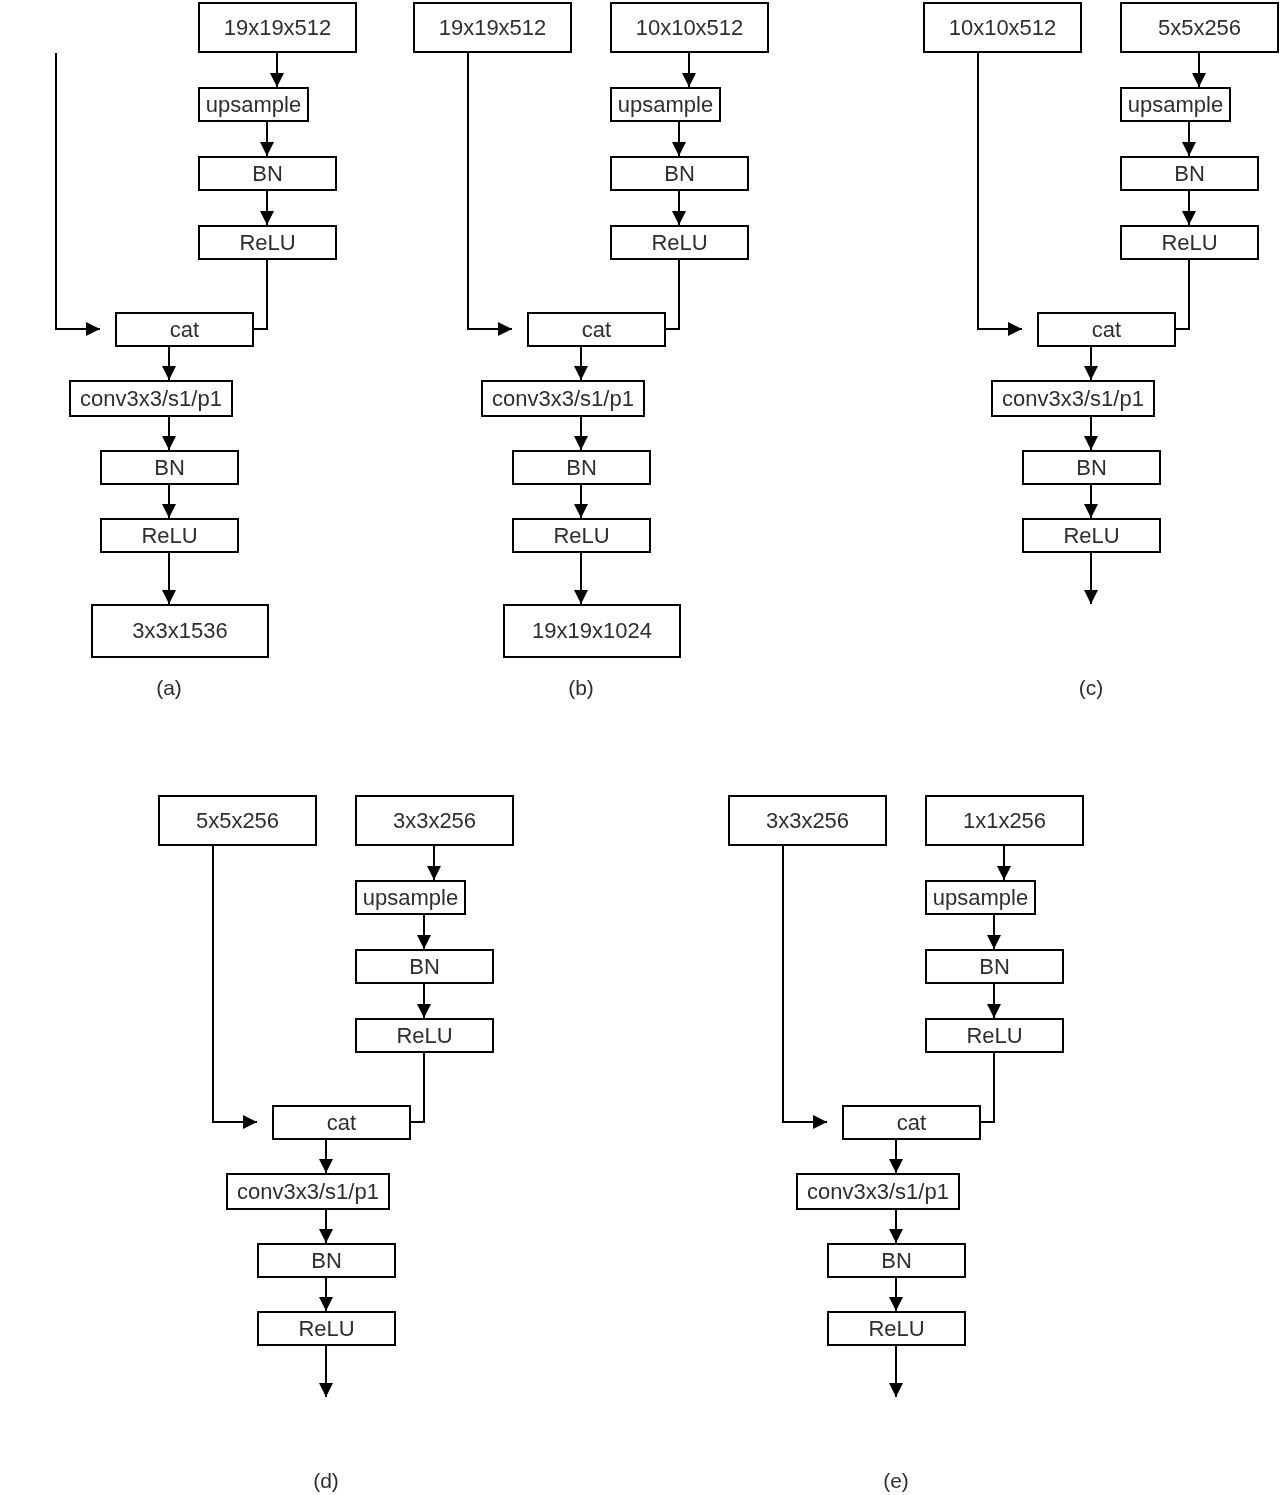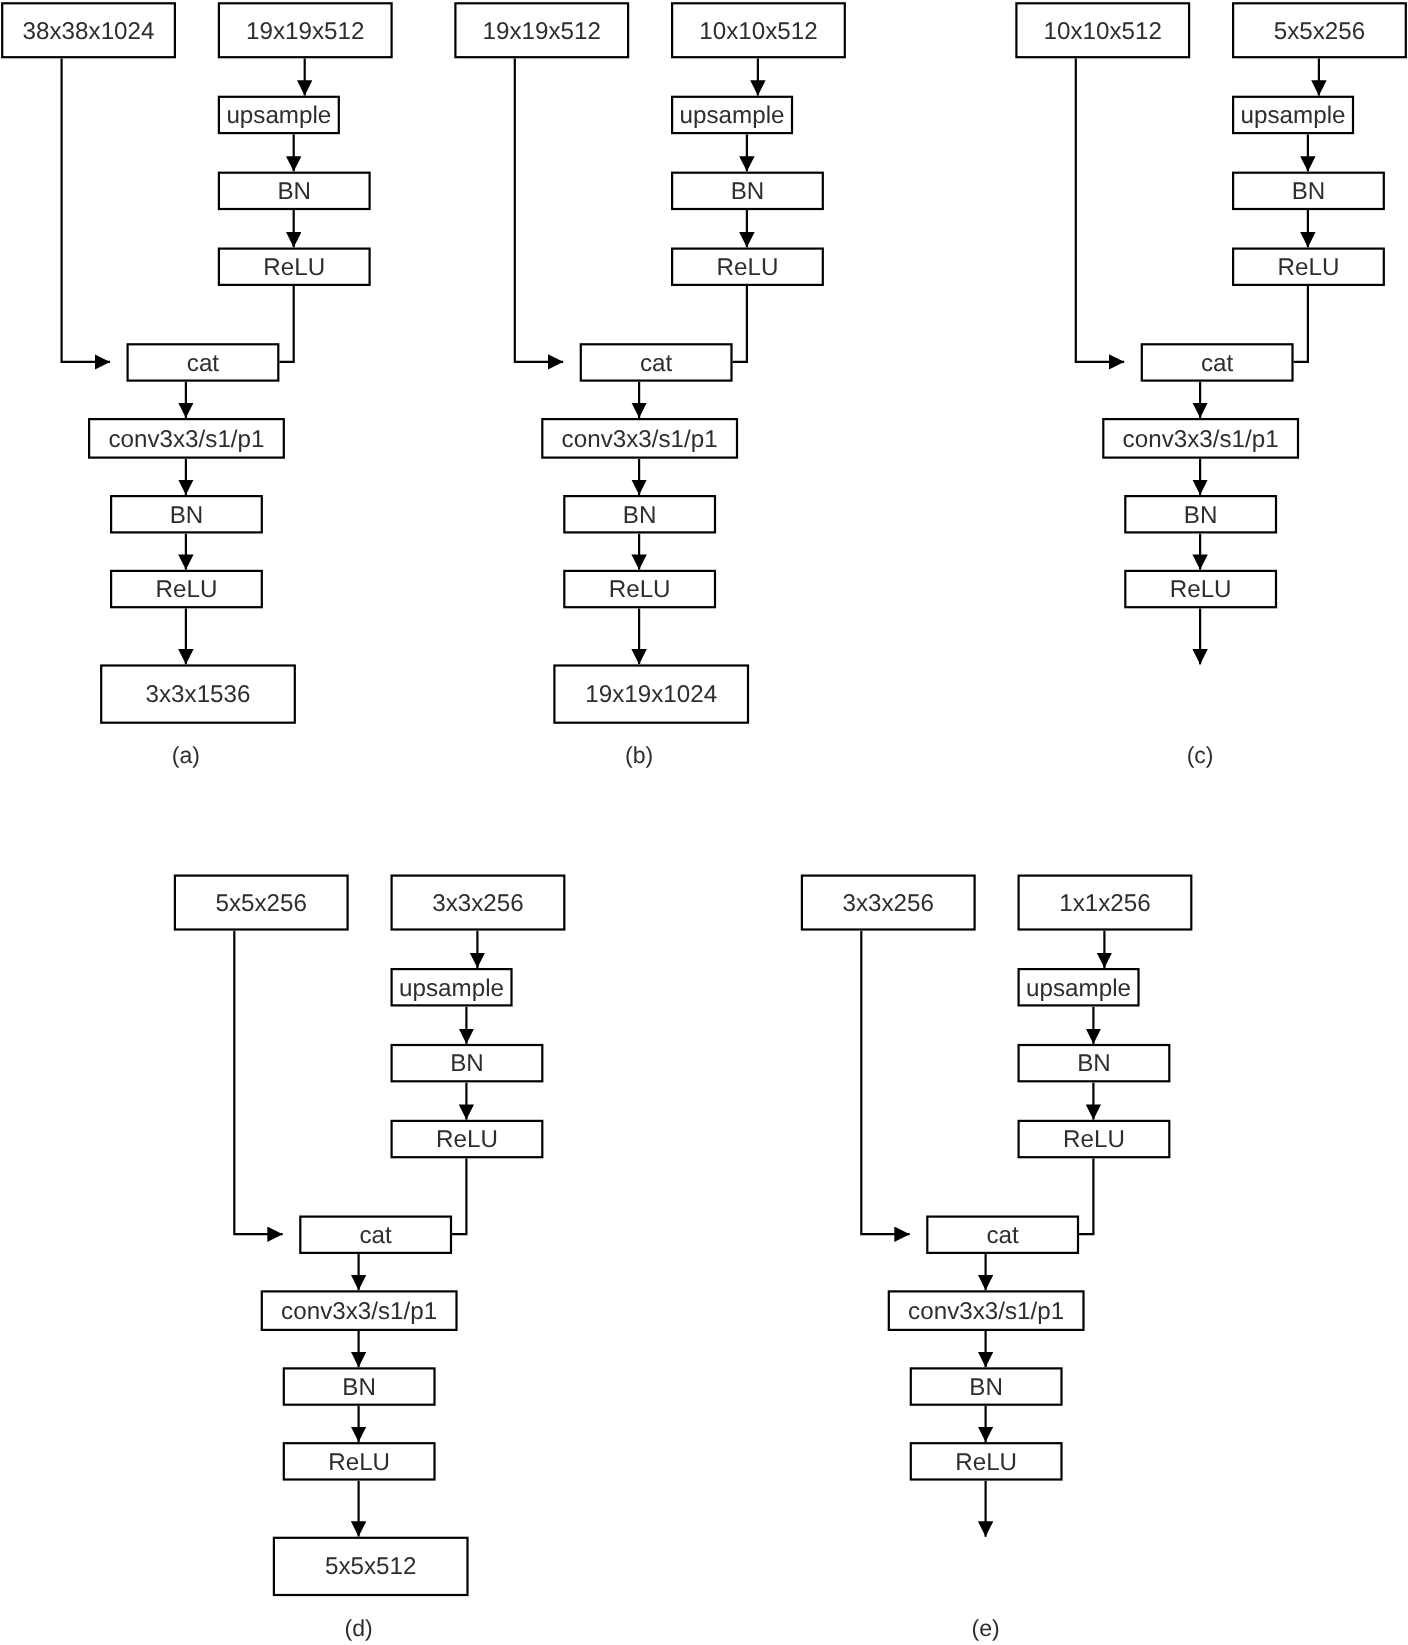--- a/index.html
+++ b/index.html
@@ -34,21 +34,21 @@
     line-height: 1;
     color: #2e2e2e;
     white-space: nowrap;
   }
   .b-left     { left: 0;     top: 0;     width: 159px; height: 51px; }
   .b-right    { left: 197px; top: 0;     width: 159px; height: 51px; }
   .b-upsample { left: 197px; top: 85px;  width: 111px; height: 35px; }
   .b-bn1      { left: 197px; top: 154px; width: 139px; height: 35px; }
   .b-relu1    { left: 197px; top: 223px; width: 139px; height: 35px; }
   .b-cat      { left: 114px;  top: 310px; width: 139px; height: 35px; }
-  .b-conv     { left: 79px;  top: 378px; width: 179px; height: 37px; }
+  .b-conv     { left: 68px;  top: 378px; width: 164px; height: 37px; }
   .b-bn2      { left: 99px;  top: 448px; width: 139px; height: 35px; }
   .b-relu2    { left: 99px;  top: 516px; width: 139px; height: 35px; }
   .b-output   { left: 90px;  top: 602px; width: 178px; height: 54px; }
   .caption {
     position: absolute;
     left: 0; top: 674px; width: 336px;
     text-align: center;
     font-size: 21px;
     color: #2e2e2e;
   }
@@ -68,21 +68,20 @@
       <path class="conn" d="M276,51 L276,85" marker-end="url(#ah-a)"></path>
       <path class="conn" d="M266,120 L266,154" marker-end="url(#ah-a)"></path>
       <path class="conn" d="M266,189 L266,223" marker-end="url(#ah-a)"></path>
       <path class="conn" d="M266,258 L266,327 L238,327" marker-end="url(#ah-a)"></path>
       <path class="conn" d="M55,51 L55,327 L99,327" marker-end="url(#ah-a)"></path>
       <path class="conn" d="M168,345 L168,378" marker-end="url(#ah-a)"></path>
       <path class="conn" d="M168,415 L168,448" marker-end="url(#ah-a)"></path>
       <path class="conn" d="M168,483 L168,516" marker-end="url(#ah-a)"></path>
       <path class="conn" d="M168,551 L168,602" marker-end="url(#ah-a)"></path>
     </svg>
-    <div class="nbox b-left">38x38x1024</div>
     <div class="nbox b-right">19x19x512</div>
     <div class="nbox b-upsample">upsample</div>
     <div class="nbox b-bn1">BN</div>
     <div class="nbox b-relu1">ReLU</div>
     <div class="nbox b-cat">cat</div>
     <div class="nbox b-conv">conv3x3/s1/p1</div>
     <div class="nbox b-bn2">BN</div>
     <div class="nbox b-relu2">ReLU</div>
     <div class="nbox b-output">3x3x1536</div>
     <div class="caption">(a)</div>
@@ -166,21 +165,20 @@
     </svg>
     <div class="nbox b-left">5x5x256</div>
     <div class="nbox b-right">3x3x256</div>
     <div class="nbox b-upsample">upsample</div>
     <div class="nbox b-bn1">BN</div>
     <div class="nbox b-relu1">ReLU</div>
     <div class="nbox b-cat">cat</div>
     <div class="nbox b-conv">conv3x3/s1/p1</div>
     <div class="nbox b-bn2">BN</div>
     <div class="nbox b-relu2">ReLU</div>
-    <div class="nbox b-output">5x5x512</div>
     <div class="caption">(d)</div>
   </section>
 
   <section class="module" id="module-e">
     <svg class="connectors" width="356" height="700" viewBox="0 0 356 700" aria-hidden="true">
       <defs>
         <marker id="ah-e" viewBox="0 0 12 12" refX="12" refY="6" markerWidth="14" markerHeight="14" markerUnits="userSpaceOnUse" orient="auto">
           <path d="M0,0 L12,6 L0,12 Z" fill="#000000"></path>
         </marker>
       </defs>

